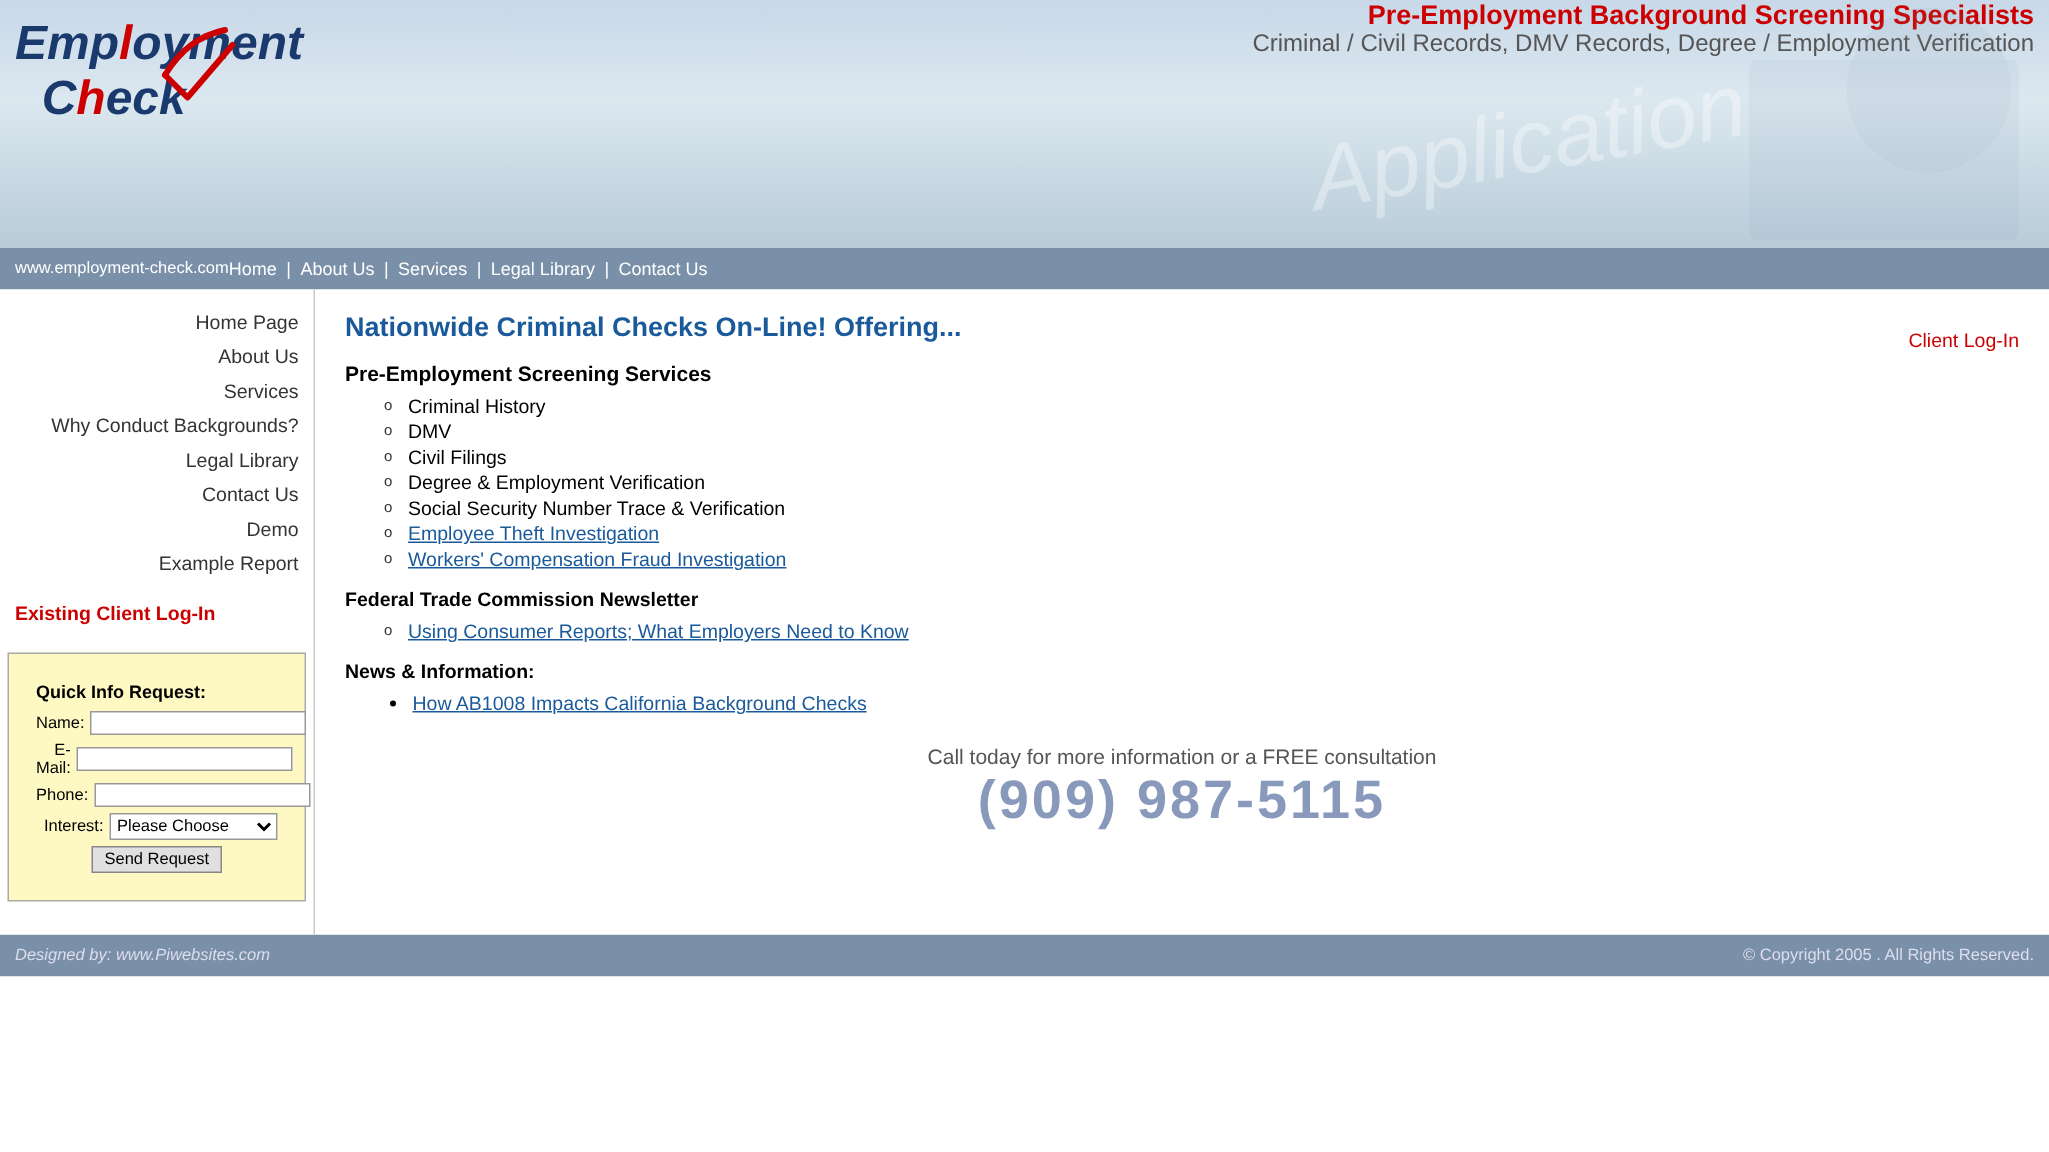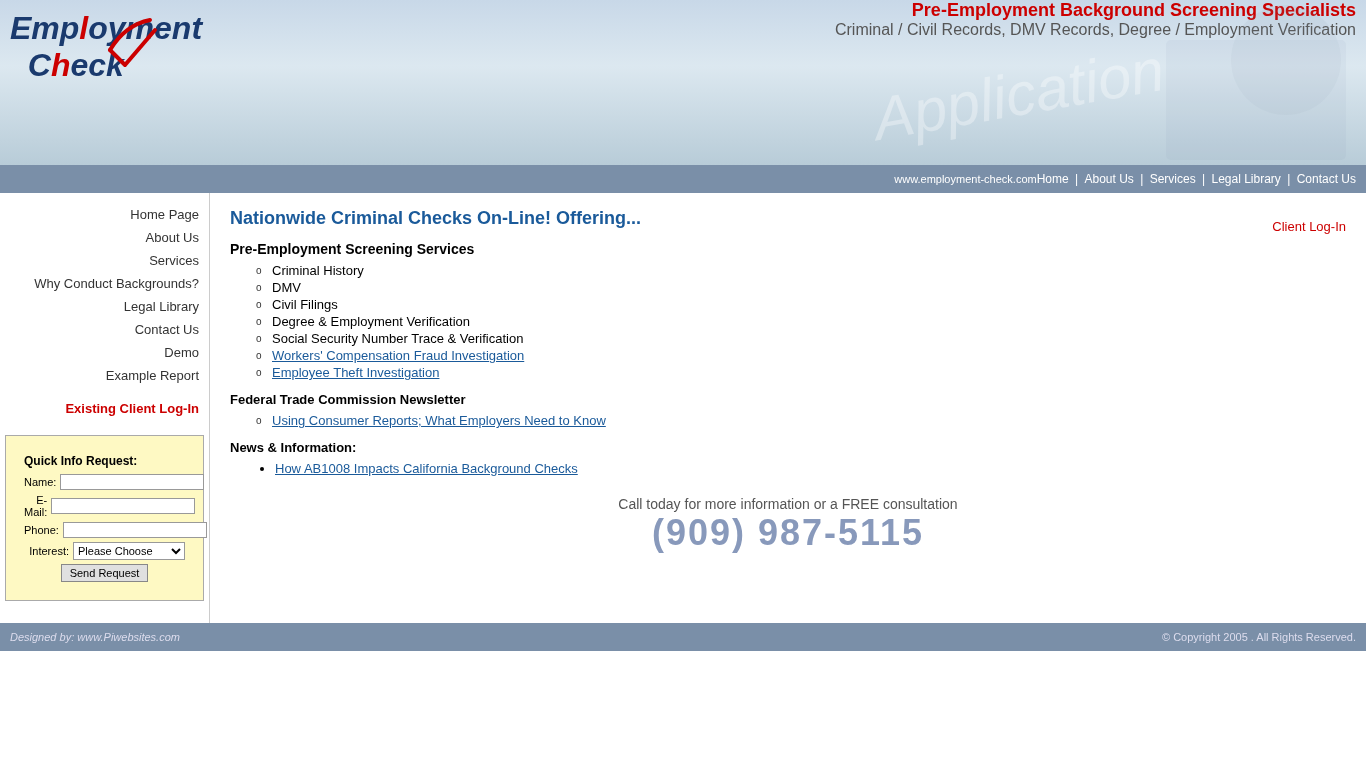--- a/index.html
+++ b/index.html
@@ -65,21 +65,21 @@
       transform: rotate(-10deg);
       pointer-events: none;
     }
 
     
     #nav-bar {
       background: #7a8fa8;
       height: 28px;
       display: flex;
       align-items: center;
-      justify-content: flex-end;
+      justify-content: flex-start;
       padding: 0 10px;
     }
     #nav-url {
       color: #fff;
       font-size: 11px;
     }
     #nav-links {
       color: #fff;
       font-size: 12px;
     }
@@ -340,21 +340,21 @@
     <a class="sidebar-link" href="#">Home Page</a>
     <a class="sidebar-link" href="#">About Us</a>
     <a class="sidebar-link" href="#">Services</a>
     <a class="sidebar-link" href="#">Why Conduct Backgrounds?</a>
     <a class="sidebar-link" href="#">Legal Library</a>
     <a class="sidebar-link" href="#">Contact Us</a>
     <a class="sidebar-link" href="#">Demo</a>
     <a class="sidebar-link" href="#">Example Report</a>
 
     <div style="margin-top:10px; margin-bottom:10px; text-align:center;">
-      <a class="sidebar-link highlight" href="#" style="text-align:right;">Existing Client Log-In</a>
+      <a class="sidebar-link highlight" href="#" style="text-align:left;">Existing Client Log-In</a>
     </div>
 
     <div id="quick-info-box">
       <div class="qi-title">Quick Info Request:</div>
       <div class="qi-row">
         <span class="qi-label">Name:</span>
         <input class="qi-input" type="text" style="">
       </div>
       <div class="qi-row">
         <span class="qi-label">E-Mail:</span>
@@ -379,22 +379,22 @@
 
     <h2>Nationwide Criminal Checks On-Line! Offering...</h2>
 
     <h3>Pre-Employment Screening Services</h3>
     <ul class="services-list">
       <li>Criminal History</li>
       <li>DMV</li>
       <li>Civil Filings</li>
       <li>Degree &amp; Employment Verification</li>
       <li>Social Security Number Trace &amp; Verification</li>
+      <li><a href="#">Employee Theft Investigation</a></li>
       <li><a href="#">Workers' Compensation Fraud Investigation</a></li>
-      <li><a href="#">Employee Theft Investigation</a></li>
     </ul>
 
     <h4>Federal Trade Commission Newsletter</h4>
     <ul class="ftc-list">
       <li><a href="#">Using Consumer Reports; What Employers Need to Know</a></li>
     </ul>
 
     <h4>News &amp; Information:</h4>
     <ul class="news-list">
       <li><a href="#">How AB1008 Impacts California Background Checks</a></li>

